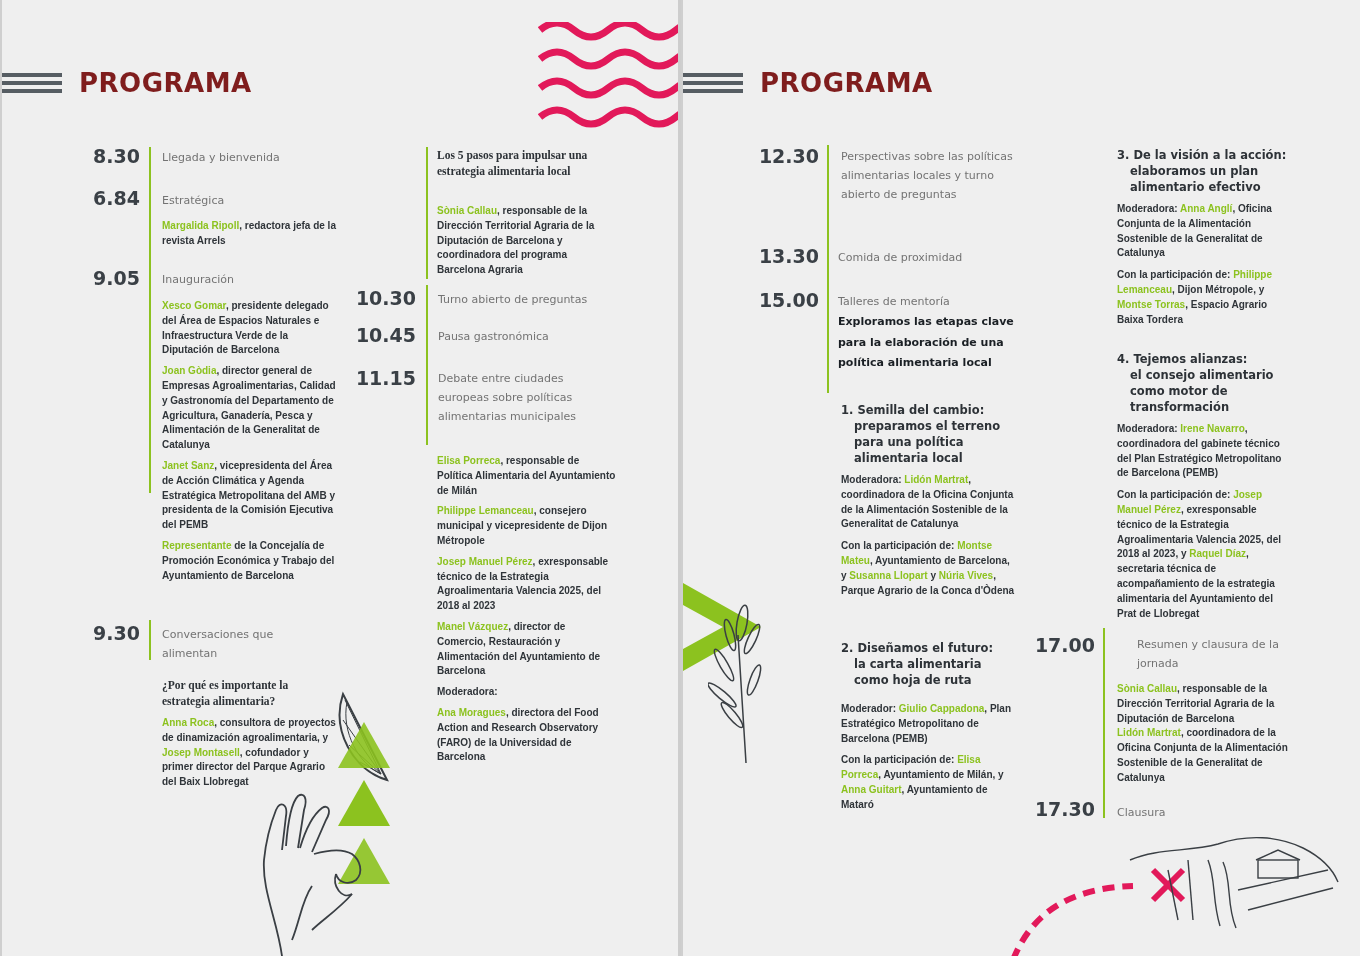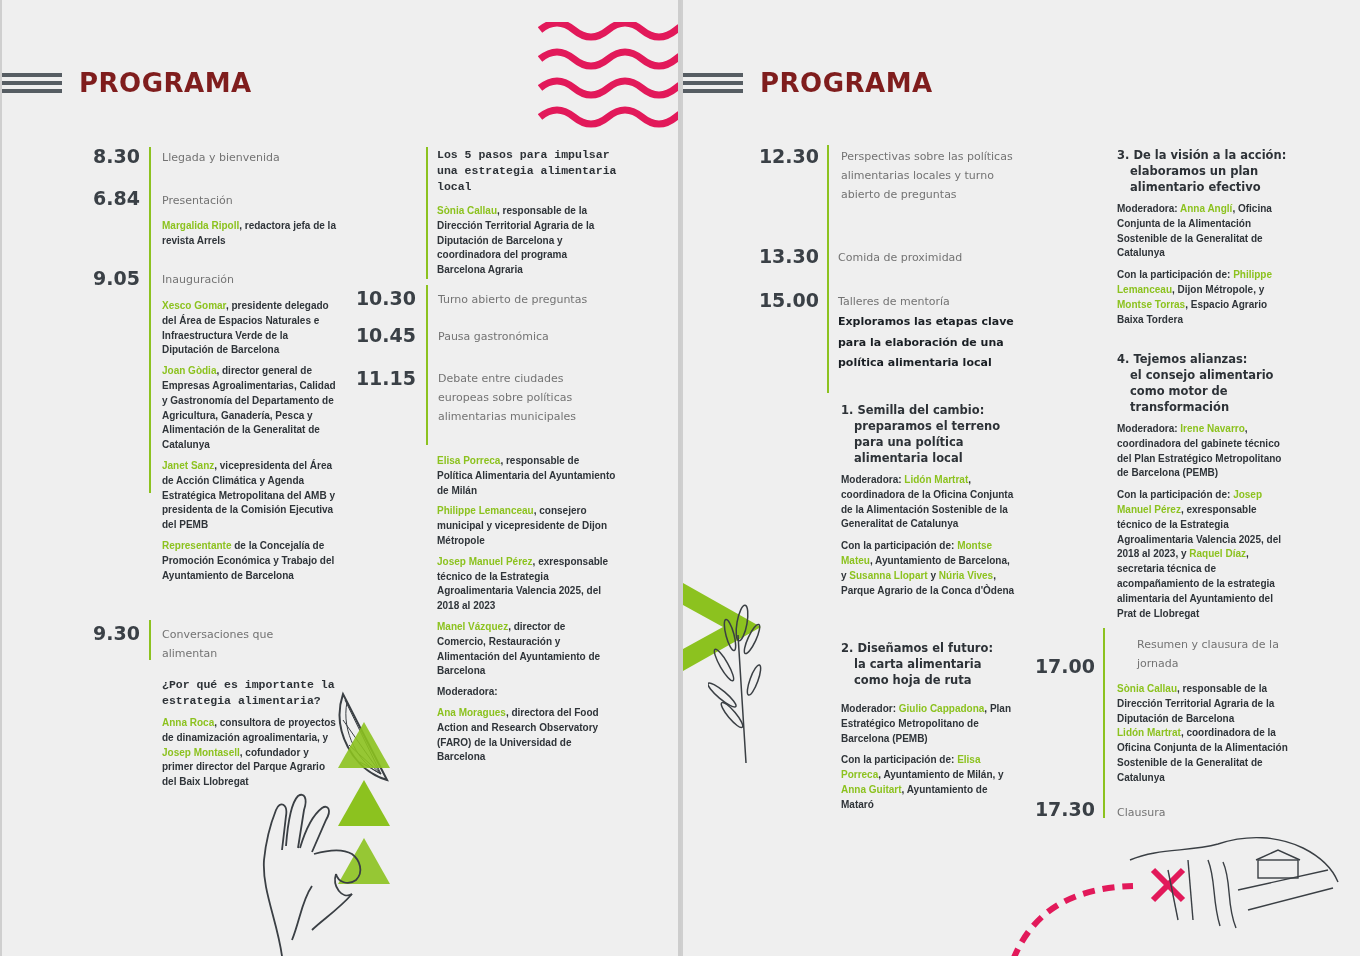--- a/index.html
+++ b/index.html
@@ -12,21 +12,21 @@
 
   .hdr { position: absolute; top: 68px; display: flex; align-items: center; }
   .hdr .bars { width: 60px; height: 20px; display: flex; flex-direction: column; justify-content: space-between; }
   .hdr .bars span { display: block; height: 4px; background: #565d63; }
   .hdr .title { font-family: "DejaVu Sans", sans-serif; font-weight: bold; font-size: 26px; letter-spacing: 0.5px; color: #7f1d1d; margin-left: 17px; }
 
   .abs { position: absolute; }
   .vline { position: absolute; width: 2px; background: #8cc21f; }
   .time { position: absolute; font-family: "DejaVu Sans", sans-serif; font-weight: bold; font-size: 19px; color: #3a4046; text-align: right; width: 80px; }
   .ttl { position: absolute; font-family: "DejaVu Sans", sans-serif; font-weight: normal; font-size: 11px; line-height: 19px; color: #737373; }
-  .sub { position: absolute; font-family: Liberation Mono, monospace; font-weight: bold; font-size: 11.5px; line-height: 16px; color: #2d3237; }
+  .sub { position: absolute; font-family: Liberation Serif, serif; font-weight: bold; font-size: 11.5px; line-height: 16px; color: #2d3237; }
   .sub-dark { position: absolute; font-family: "DejaVu Sans", sans-serif; font-weight: bold; font-size: 11px; line-height: 20.5px; color: #1a1f24; }
   .txt { position: absolute; font-size: 10px; line-height: 14.8px; color: #2f3439; font-weight: bold; }
   .txt .nm { color: #8cc21f; }
   .txt p { margin-bottom: 6px; }
   .ws p { margin-bottom: 7px; }
   .ws-title { font-family: "DejaVu Sans", sans-serif; font-weight: bold; font-size: 11.5px; line-height: 16px; color: #2d3237; margin-bottom: 7px; }
   .ws-title .body { display: block; padding-left: 13px; }
 </style>
 </head>
 <body>
@@ -51,21 +51,21 @@
     </g>
   </svg>
 
   <div class="vline" style="left:147px;top:147px;height:346px;"></div>
   <div class="vline" style="left:147px;top:620px;height:40px;"></div>
 
   <div class="time" style="left:58px;top:145px;">8.30</div>
   <div class="ttl" style="left:160px;top:148px;">Llegada y bienvenida</div>
 
   <div class="time" style="left:58px;top:187px;">6.84</div>
-  <div class="ttl" style="left:160px;top:191px;">Presentación</div>
+  <div class="ttl" style="left:160px;top:191px;">Estratégica</div>
   <div class="txt" style="left:160px;top:219px;width:175px;">
     <p><span class="nm">Margalida Ripoll</span><span>, redactora jefa de la revista Arrels</span></p>
   </div>
 
   <div class="time" style="left:58px;top:267px;">9.05</div>
   <div class="ttl" style="left:160px;top:270px;">Inauguración</div>
   <div class="txt" style="left:160px;top:299px;width:178px;">
     <p><span class="nm">Xesco Gomar</span><span>, presidente delegado del Área de Espacios Naturales e Infraestructura Verde de la Diputación de Barcelona</span></p>
     <p><span class="nm">Joan Gòdia</span><span>, director general de Empresas Agroalimentarias, Calidad y Gastronomía del Departamento de Agricultura, Ganadería, Pesca y Alimentación de la Generalitat de Catalunya</span></p>
     <p><span class="nm">Janet Sanz</span><span>, vicepresidenta del Área de Acción Climática y Agenda Estratégica Metropolitana del AMB y presidenta de la Comisión Ejecutiva del PEMB</span></p>
@@ -197,21 +197,21 @@
   </div>
 
   <div class="txt ws" style="left:434px;top:351px;width:175px;">
     <div class="ws-title"><span>4.</span> <span>Tejemos alianzas:</span><span class="body">el consejo alimentario como motor de transformación</span></div>
     <p><span>Moderadora: </span><span class="nm">Irene Navarro</span><span>, coordinadora del gabinete técnico del Plan Estratégico Metropolitano de Barcelona (PEMB)</span></p>
     <p><span>Con la participación de: </span><span class="nm">Josep Manuel Pérez</span><span>, exresponsable técnico de la Estrategia Agroalimentaria Valencia 2025, del 2018 al 2023, y </span><span class="nm">Raquel Díaz</span><span>, secretaria técnica de acompañamiento de la estrategia alimentaria del Ayuntamiento del Prat de Llobregat</span></p>
   </div>
 
   <div class="vline" style="left:420px;top:628px;height:190px;"></div>
 
-  <div class="time" style="left:332px;top:655px;text-align:right;">17.00</div>
+  <div class="time" style="left:332px;top:634px;text-align:right;">17.00</div>
   <div class="ttl" style="left:454px;top:635px;width:175px;">Resumen y clausura de la jornada</div>
   <div class="txt" style="left:434px;top:682px;width:178px;">
     <p style="margin-bottom:0;"><span class="nm">Sònia Callau</span><span>, responsable de la Dirección Territorial Agraria de la Diputación de Barcelona</span></p>
     <p><span class="nm">Lidón Martrat</span><span>, coordinadora de la Oficina Conjunta de la Alimentación Sostenible de la Generalitat de Catalunya</span></p>
   </div>
 
   <div class="time" style="left:332px;top:798px;">17.30</div>
   <div class="ttl" style="left:434px;top:803px;">Clausura</div>
 
   <svg class="abs" style="left:320px;top:860px;" width="200" height="96">

